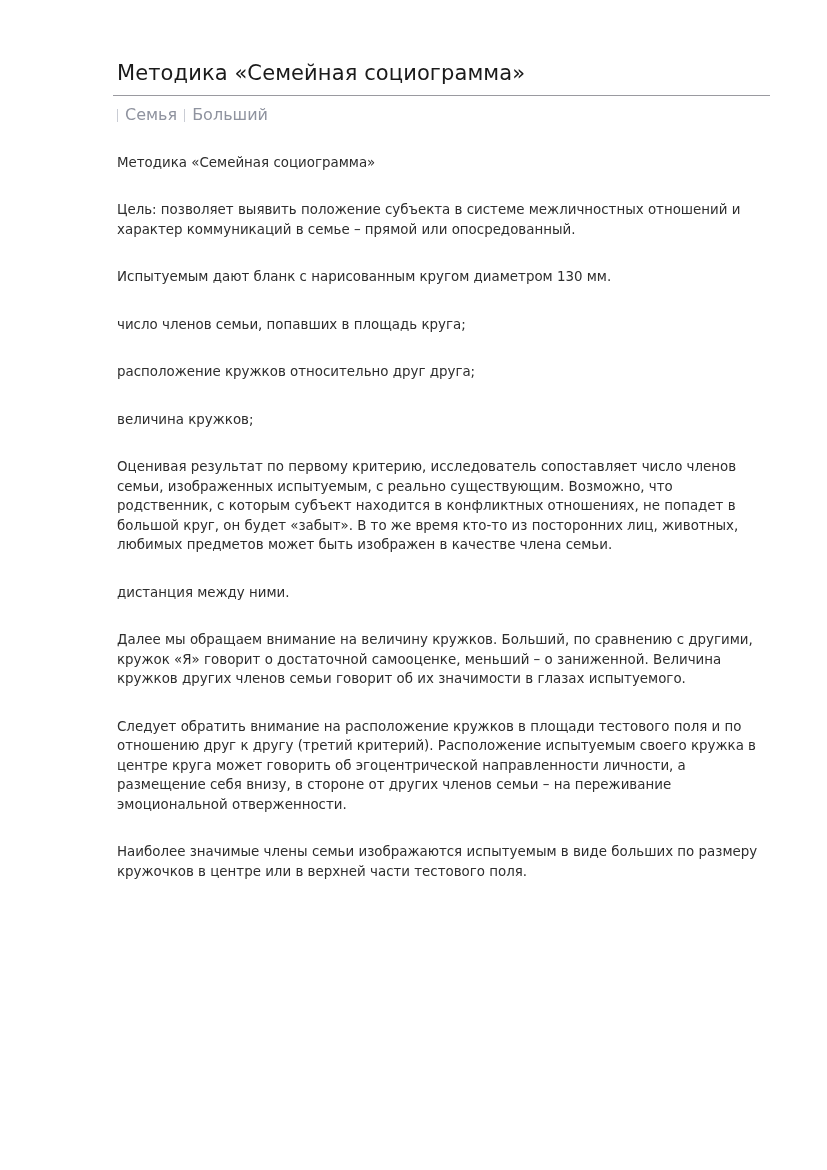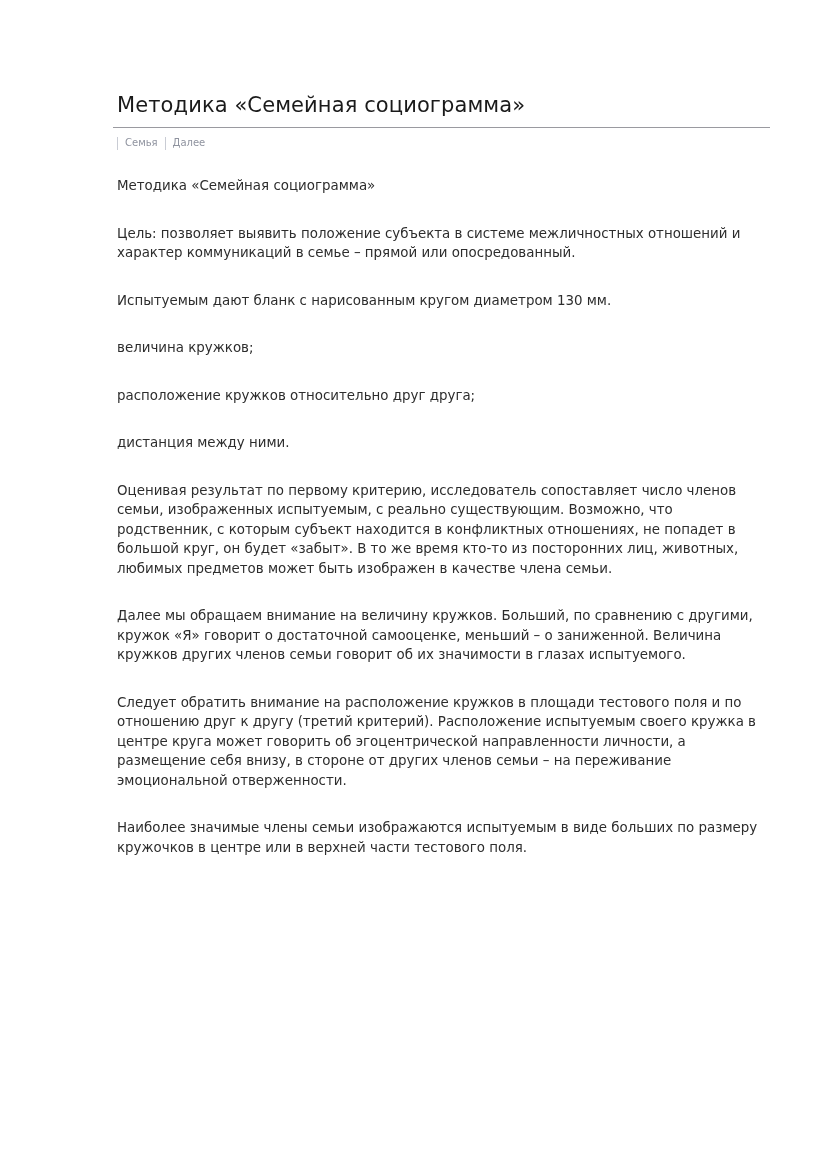--- a/index.html
+++ b/index.html
@@ -16,39 +16,39 @@
   .page {
     position: relative;
     width: 827px;
     height: 1170px;
     background: #ffffff;
     box-sizing: border-box;
   }
   .content {
     position: absolute;
     left: 113px;
-    top: 92px;
+    top: 60px;
     width: 657px;
   }
   .doc-title {
     font-size: 21px;
     font-weight: normal;
     color: #1a1a1a;
     margin: 0;
     padding: 0 0 8px 4px;
     line-height: 1.3;
     letter-spacing: 0.1px;
     border-bottom: 1px solid #9a9aa0;
     font-family: "DejaVu Sans", sans-serif;
   }
   .breadcrumb {
     display: flex;
     align-items: center;
     padding: 8px 0 0 4px;
-    font-size: 10px;
+    font-size: 16px;
     color: #9195a2;
     line-height: 1.4;
   }
   .crumb {
     display: flex;
     align-items: center;
   }
   .crumb-sep {
     display: inline-block;
     width: 1px;
@@ -86,31 +86,32 @@
 
     <h1 class="doc-title">Методика «Семейная социограмма»</h1>
 
     <nav class="breadcrumb">
       <span class="crumb">
         <span class="crumb-sep"></span>
         <span class="crumb-label">Семья</span>
       </span>
       <span class="crumb">
         <span class="crumb-sep"></span>
-        <span class="crumb-label">Далее</span>
+        <span class="crumb-label">Больший</span>
       </span>
     </nav>
 
     <div class="body-text">
       <p>Методика «Семейная социограмма»</p>
       <p>Цель: позволяет выявить положение субъекта в системе межличностных отношений и характер коммуникаций в семье – прямой или опосредованный.</p>
       <p>Испытуемым дают бланк с нарисованным кругом диаметром 130 мм.</p>
+      <p>число членов семьи, попавших в площадь круга;</p>
+      <p>расположение кружков относительно друг друга;</p>
       <p>величина кружков;</p>
-      <p>расположение кружков относительно друг друга;</p>
+      <p>Оценивая результат по первому критерию, исследователь сопоставляет число членов семьи, изображенных испытуемым, с реально существующим. Возможно, что родственник, с которым субъект находится в конфликтных отношениях, не попадет в большой круг, он будет «забыт». В то же время кто-то из посторонних лиц, животных, любимых предметов может быть изображен в качестве члена семьи.</p>
       <p>дистанция между ними.</p>
-      <p>Оценивая результат по первому критерию, исследователь сопоставляет число членов семьи, изображенных испытуемым, с реально существующим. Возможно, что родственник, с которым субъект находится в конфликтных отношениях, не попадет в большой круг, он будет «забыт». В то же время кто-то из посторонних лиц, животных, любимых предметов может быть изображен в качестве члена семьи.</p>
       <p>Далее мы обращаем внимание на величину кружков. Больший, по сравнению с другими, кружок «Я» говорит о достаточной самооценке, меньший – о заниженной. Величина кружков других членов семьи говорит об их значимости в глазах испытуемого.</p>
       <p>Следует обратить внимание на расположение кружков в площади тестового поля и по отношению друг к другу (третий критерий). Расположение испытуемым своего кружка в центре круга может говорить об эгоцентрической направленности личности, а размещение себя внизу, в стороне от других членов семьи – на переживание эмоциональной отверженности.</p>
       <p>Наиболее значимые члены семьи изображаются испытуемым в виде больших по размеру кружочков в центре или в верхней части тестового поля.</p>
     </div>
 
   </div>
 </div>
 
 </body></html>

